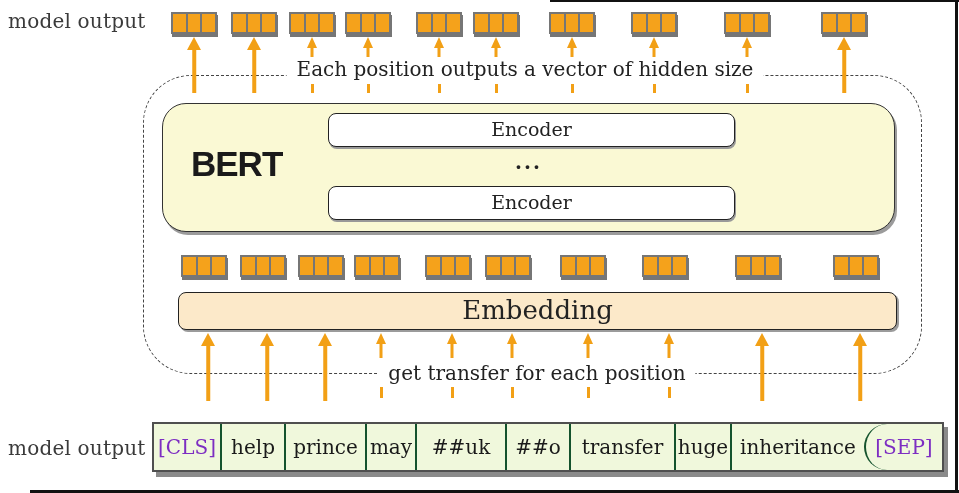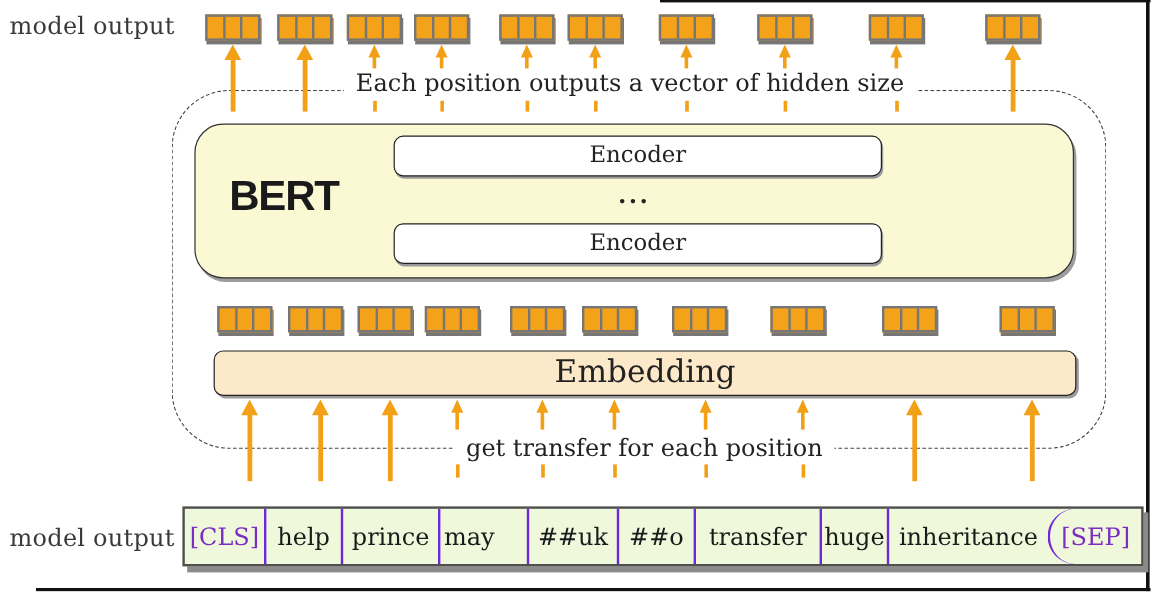--- a/index.html
+++ b/index.html
@@ -67,21 +67,21 @@
   
   .token-table{
     position:absolute;left:152px;top:422px;height:50px;display:flex;
     border:2px solid #4f4f4f;box-sizing:border-box;background:var(--tokfill);
     box-shadow:4px 5px 0 #8a8a8a;z-index:2;
   }
   .tok{
     height:100%;display:flex;align-items:center;justify-content:center;
     font-size:20px;color:#1a1a1a;box-sizing:border-box;
   }
-  .tok + .tok{border-left:2px solid #6d28d9;}
+  .tok + .tok{border-left:2px solid #14532d;}
   .tok.special{color:var(--specialcol);}
 </style>
 </head>
 <body>
 
 <div class="canvas" style="--orange: #F5A21B; --vecborder: #767676; --arrow: #F2A016; --bertfill: #FAF9D4; --embfill: #FCE9C9; --tokfill: #F0F8DC; --specialcol: #7D2EC2;">
 
   <div class="frame" style="left:550px;top:0;width:409px;height:2px"></div>
   <div class="frame" style="left:955px;top:0;width:3px;height:493px"></div>
   <div class="frame" style="left:30px;top:490px;width:929px;height:3px"></div>
@@ -304,21 +304,21 @@
       </div>
     </div>
 
   <div class="annotation" style="left:537px;top:361px">get transfer for each position</div>
 
   <div class="token-table" id="token-table">
       <div class="tok special" style="width: 66px;">[CLS]</div>
       <div class="tok" style="width: 64px;">help</div>
       <div class="tok" style="width: 81px;">prince</div>
       <div class="tok" style="width: 50px;">may</div>
-      <div class="tok" style="width: 75px; margin-left: 24px;">##uk</div>
+      <div class="tok" style="width: 90px;">##uk</div>
       <div class="tok" style="width: 64px;">##o</div>
       <div class="tok" style="width: 105px;">transfer</div>
       <div class="tok" style="width: 56px;">huge</div>
       <div class="tok" style="width: 134px;">inheritance</div>
       <div class="tok special" style="width: 78px; border-radius: 23px;">[SEP]</div>
     </div>
 
   <div class="side-label" style="left:8px;top:436px">model output</div>
 
 </div>

